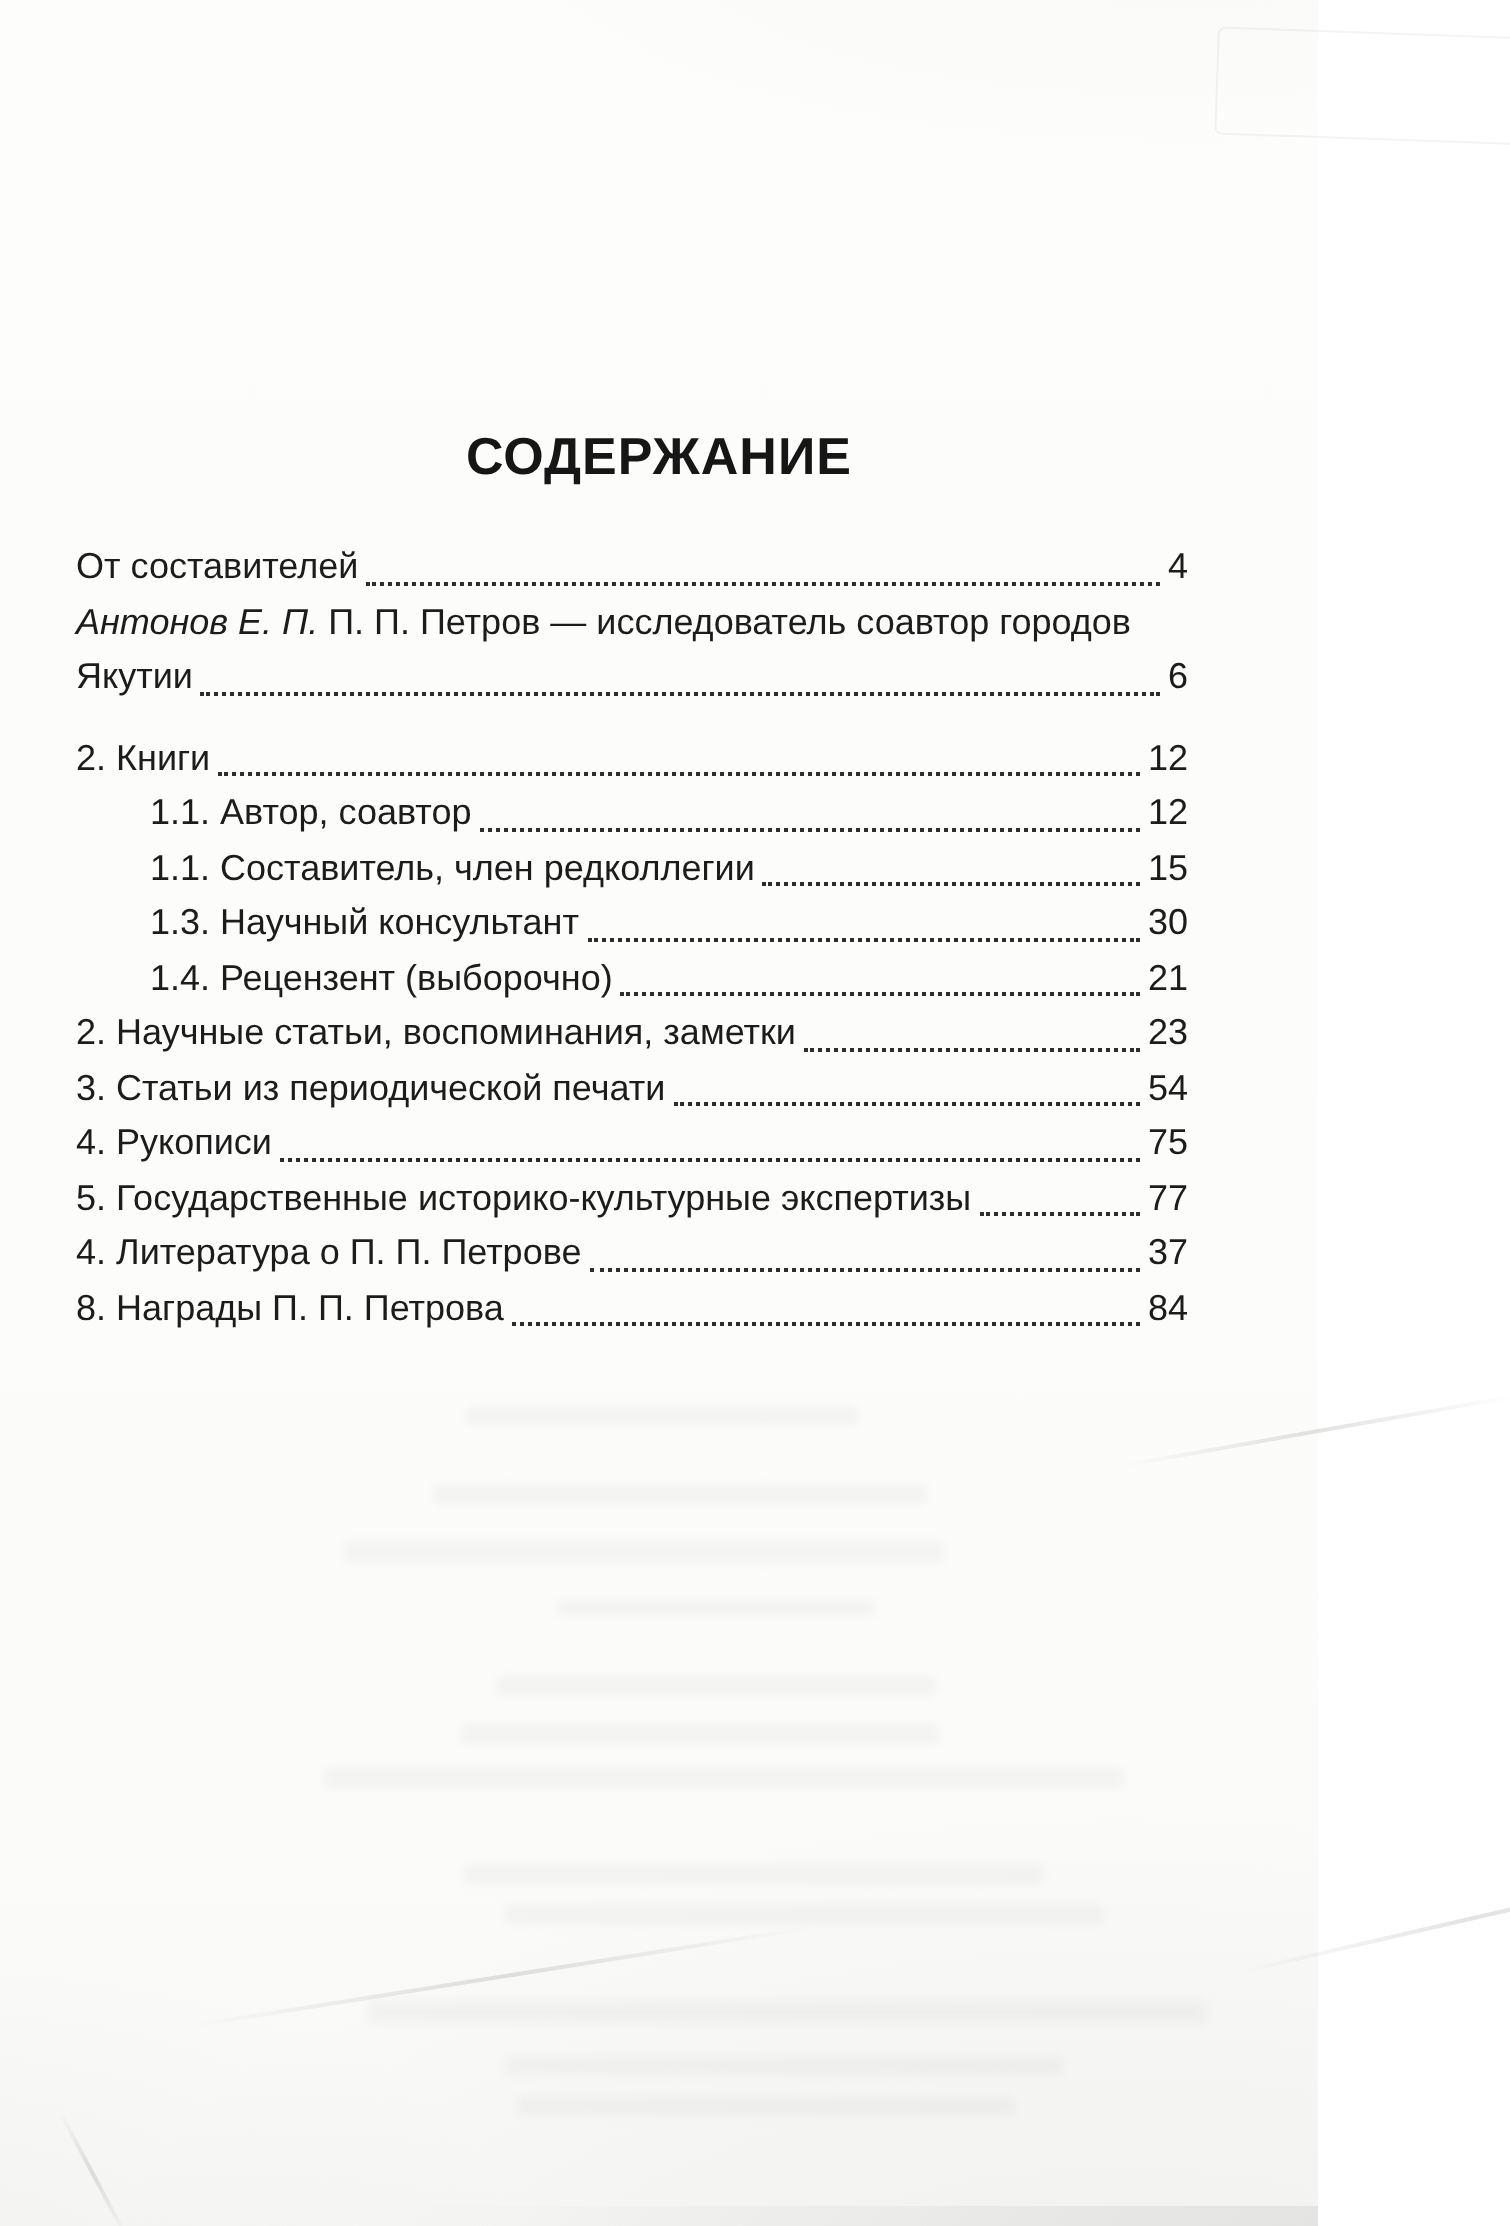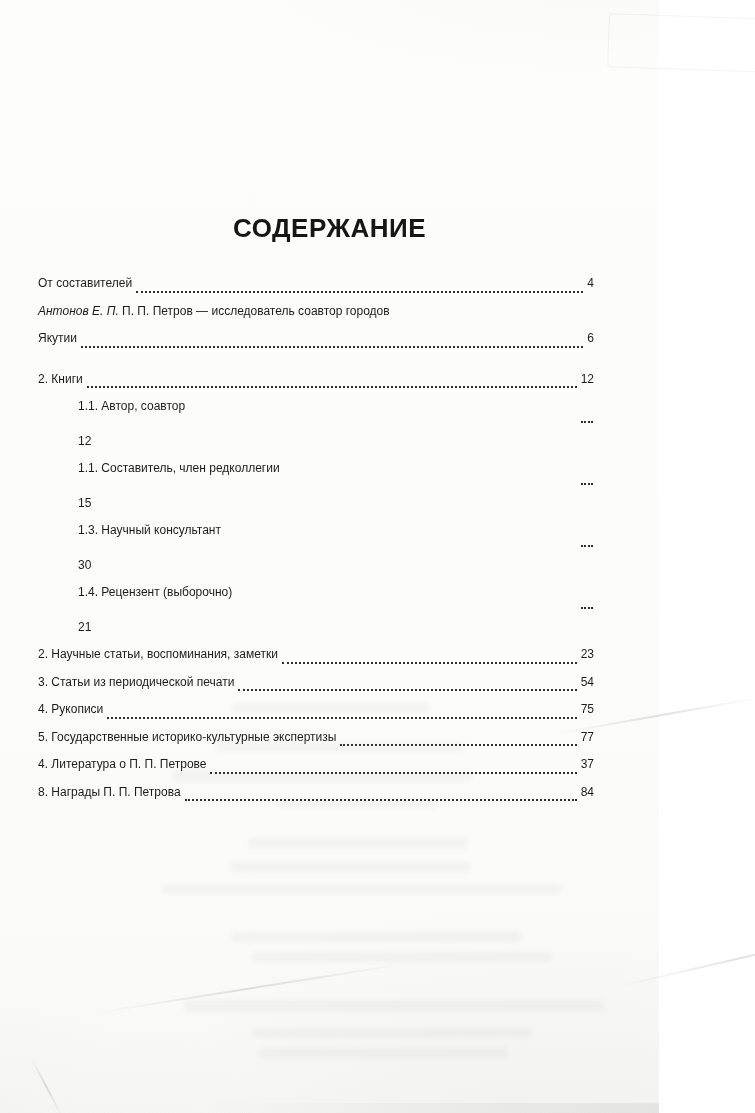--- a/index.html
+++ b/index.html
@@ -23,30 +23,30 @@
     padding-top: 213px;
     text-align: center;
     font-size: 26px;
     font-weight: 700;
     letter-spacing: 0.5px;
     color: #161616;
   }
   .toc {
     margin-top: 26px;
     padding: 0 65px 0 38px;
-    font-size: 12px;
+    font-size: 18px;
     color: #1c1c1c;
   }
   .row {
     display: flex;
     align-items: baseline;
     line-height: 27.5px;
     white-space: nowrap;
   }
-  .row.indent { padding-left: 37px; flex-direction: column; }
+  .row.indent { padding-left: 37px; }
   .row.gap { margin-top: 13px; }
   .txt i { font-style: italic; }
   .leader {
     flex: 1 1 auto;
     min-width: 12px;
     align-self: flex-end;
     margin: 0 1px 5px 4px;
     border-bottom: 2px dotted #2d2d2d;
   }
   .num {

